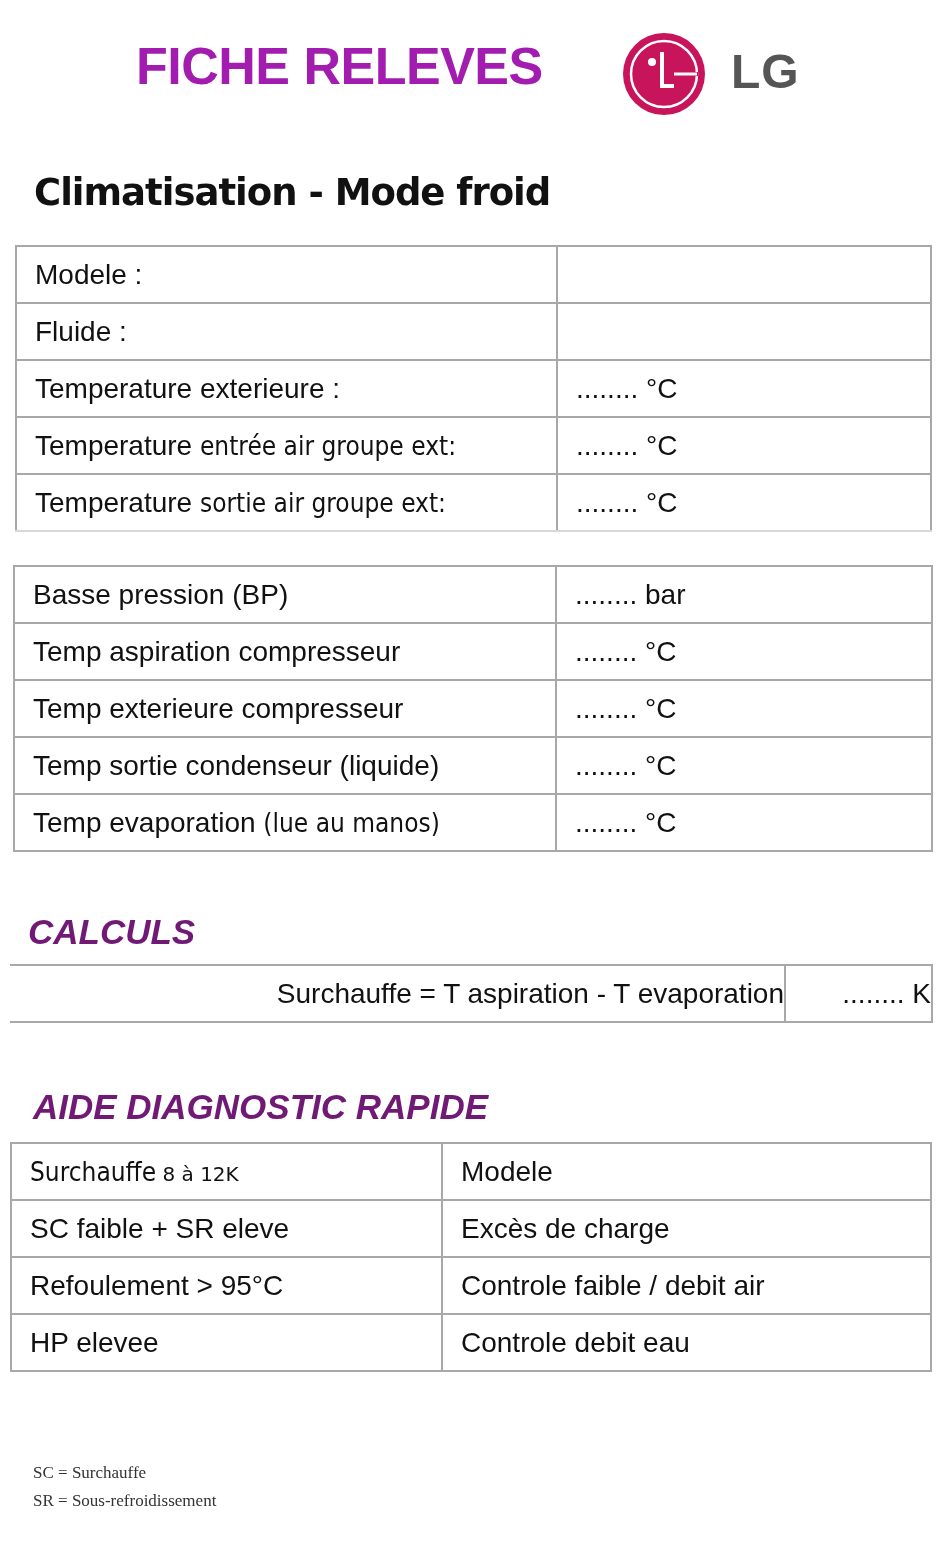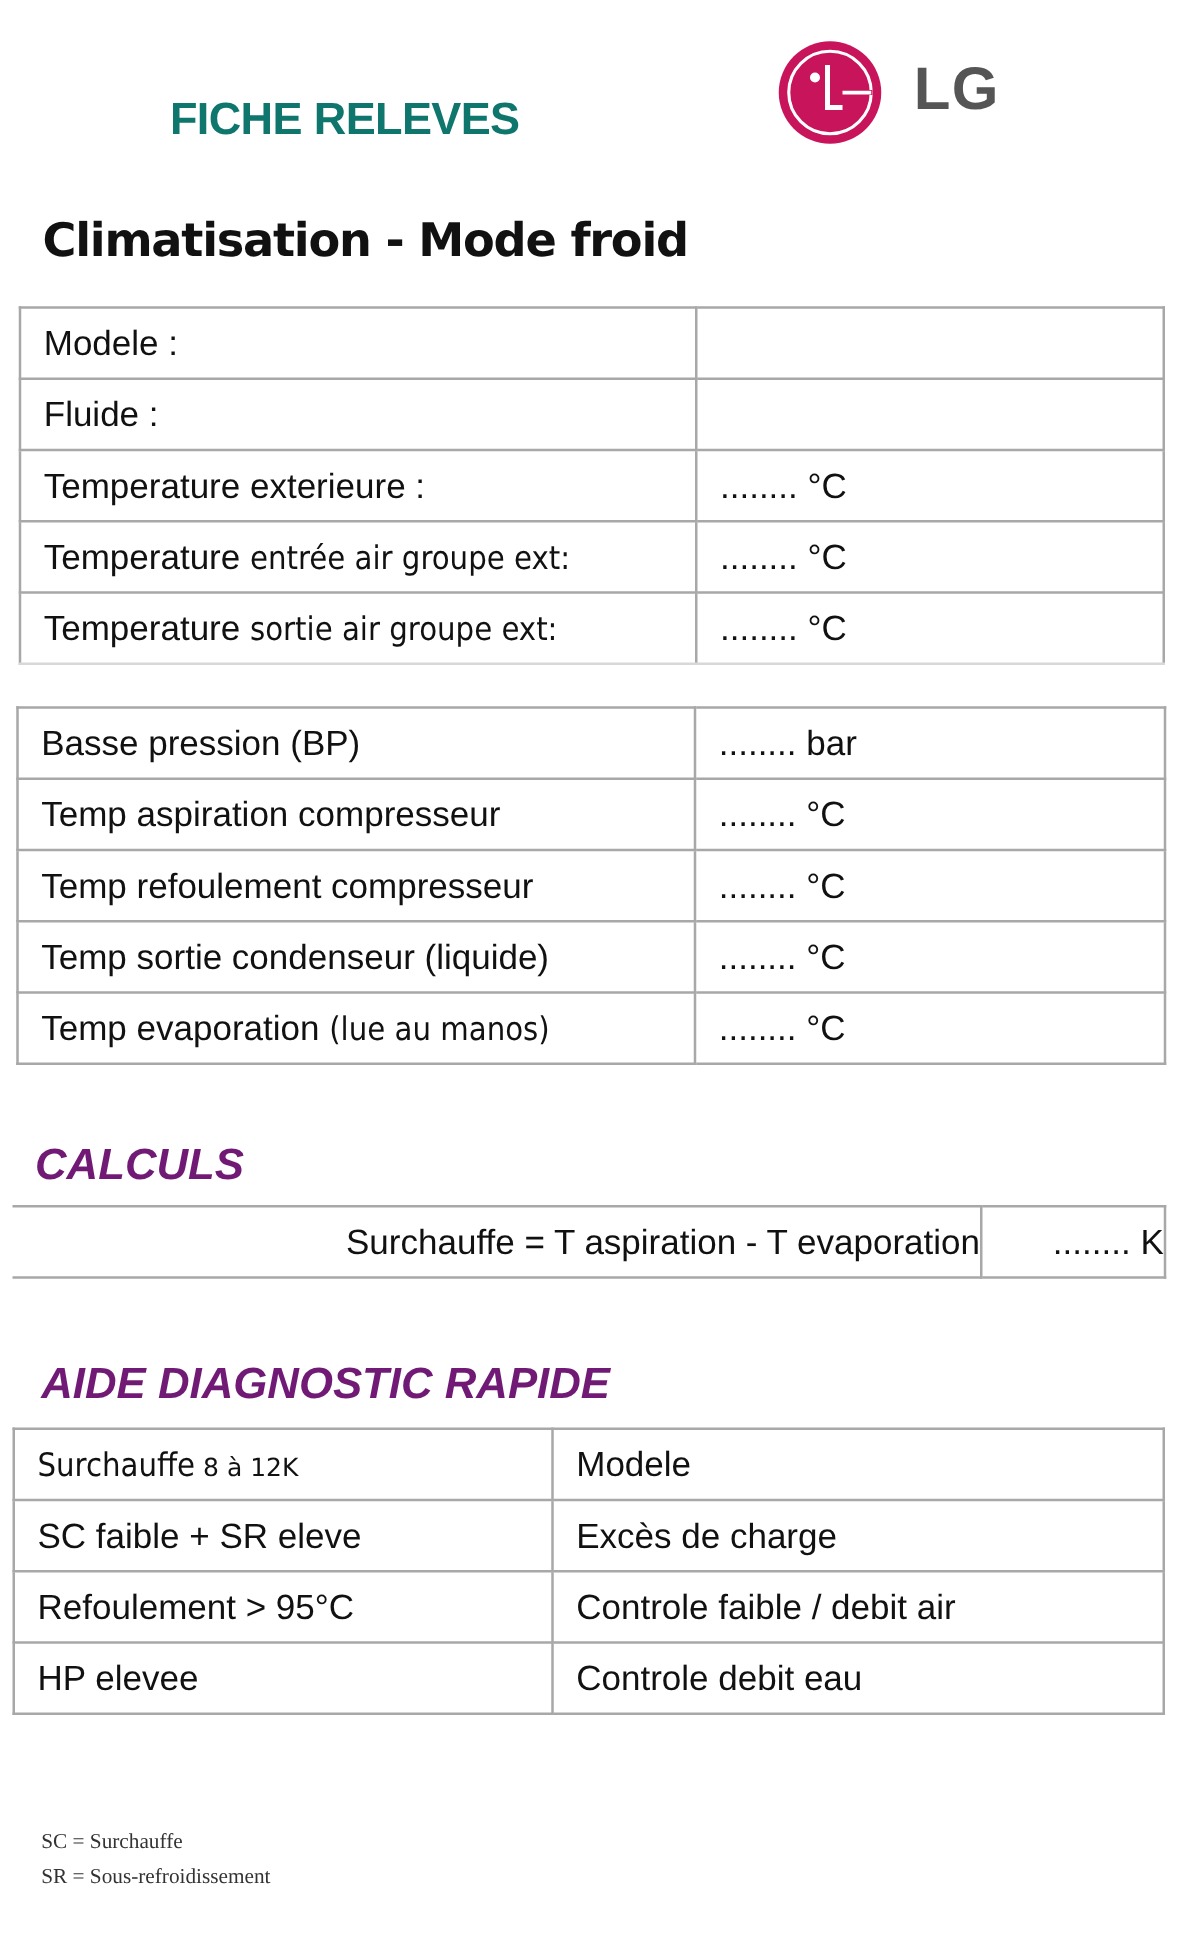--- a/index.html
+++ b/index.html
@@ -3,22 +3,22 @@
   <meta charset="utf-8">
   <style>
     html, body { margin: 0; padding: 0; background: #ffffff; }
     body { width: 945px; height: 1552px; position: relative; overflow: hidden; color: #111; }
     .abs { position: absolute; }
 
     
     .main-title {
       left: 136px; top: 40px;
       font-family: "Liberation Sans", sans-serif;
-      font-weight: bold; font-size: 36px; letter-spacing: -0.5px;
-      color: #0f766e; line-height: 1; margin-top: 37px;
+      font-weight: bold; font-size: 52px; letter-spacing: -0.5px;
+      color: #a21caf; line-height: 1;
     }
     .logo-circle { left: 622px; top: 32px; width: 84px; height: 84px; }
     .logo-text {
       left: 731px; top: 48px;
       font-family: "Liberation Sans", sans-serif;
       font-weight: bold; font-size: 48px; color: #555555; line-height: 1;
       letter-spacing: 1px;
     }
 
     .section-title {
@@ -128,21 +128,21 @@
   <tbody>
       <tr>
     <td class="cal">Basse pression (BP)</td>
     <td class="val">........ bar</td>
   </tr>
   <tr>
     <td class="cal">Temp aspiration compresseur</td>
     <td class="val">........ °C</td>
   </tr>
   <tr>
-    <td>Temp refoulement compresseur</td>
+    <td>Temp exterieure compresseur</td>
     <td class="val">........ °C</td>
   </tr>
   <tr>
     <td>Temp sortie condenseur (liquide)</td>
     <td class="val">........ °C</td>
   </tr>
   <tr>
     <td><span>Temp evaporation </span><span class="cal">(lue au manos)</span></td>
     <td class="val">........ °C</td>
   </tr>

